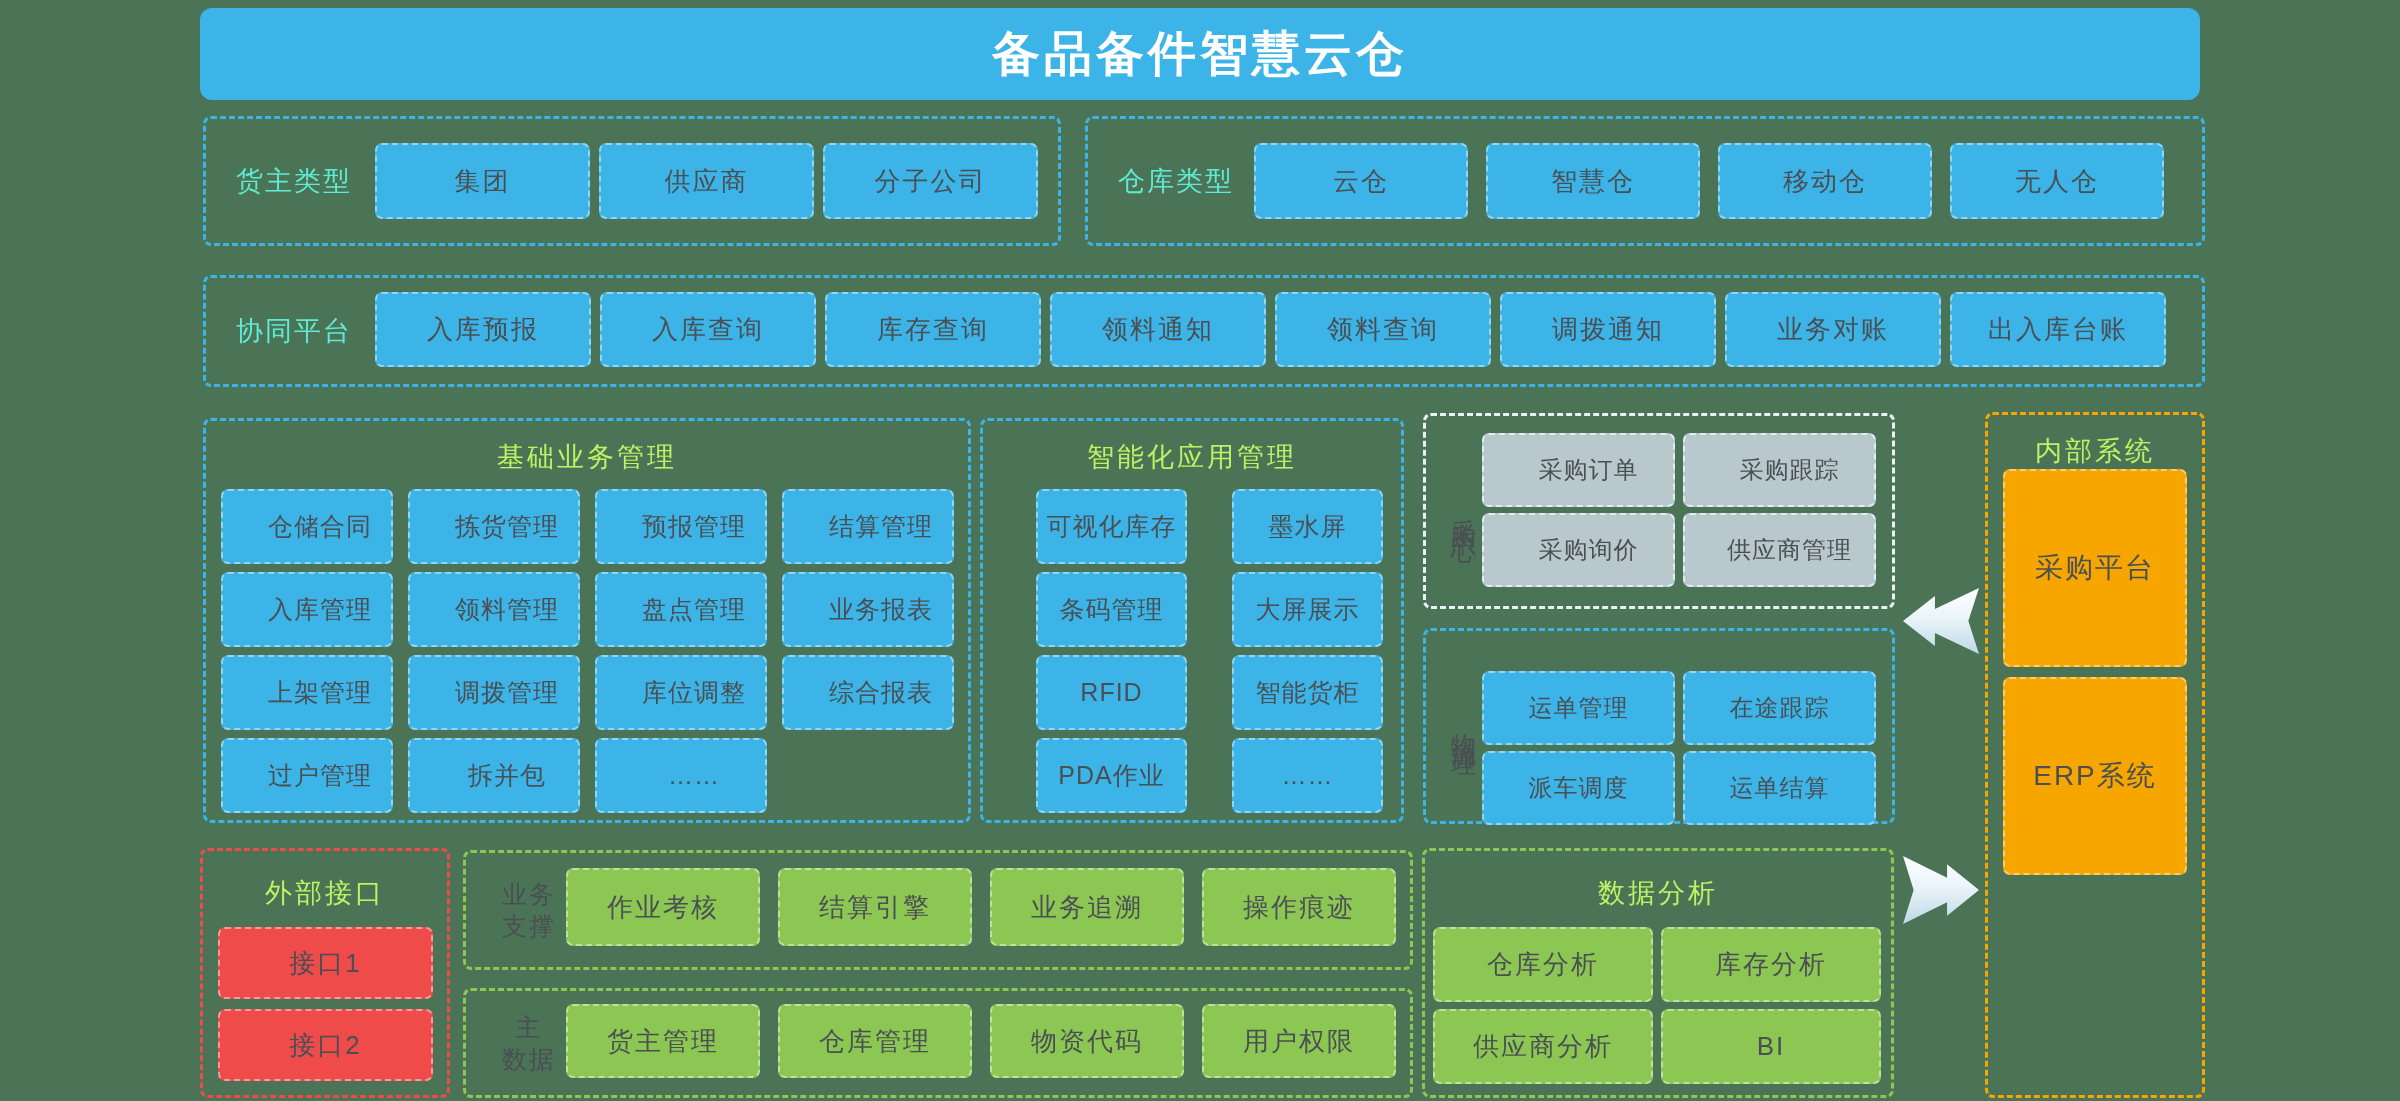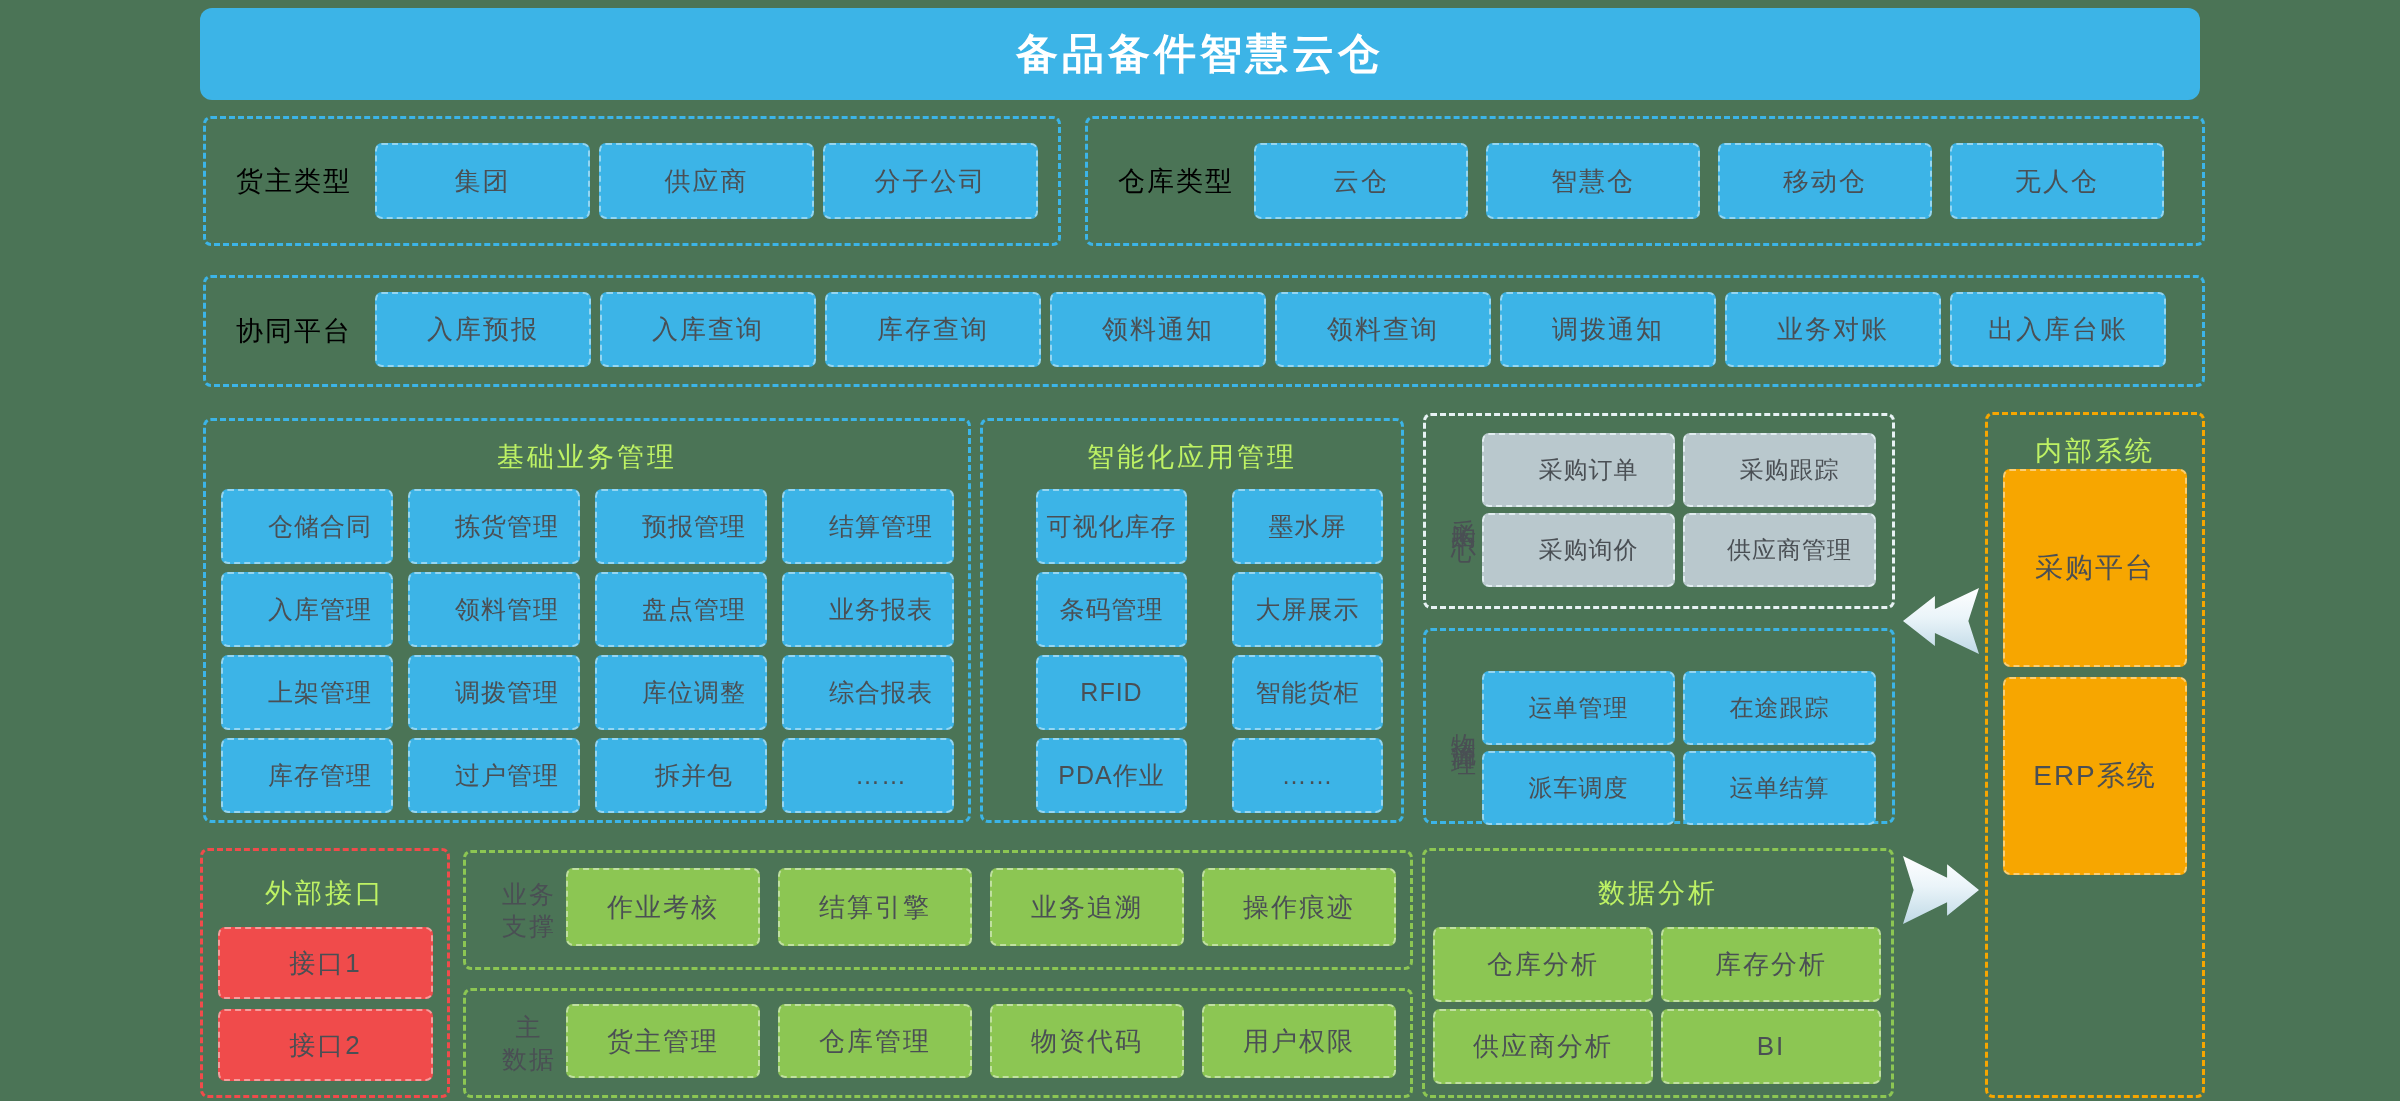--- a/index.html
+++ b/index.html
@@ -9,31 +9,31 @@
     background:#4B7456;
     font-family:"Liberation Sans", sans-serif;
     overflow:hidden;
     color:#4A4F54;
   }
   
   .banner {
     position:absolute; left:200px; top:8px; width:2000px; height:92px;
     background:#3CB4E7; border-radius:12px;
     display:flex; align-items:center; justify-content:center;
-    color:#ffffff; font-size:42px; font-weight:bold; letter-spacing:4px;
+    color:#ffffff; font-size:48px; font-weight:bold; letter-spacing:4px;
   }
   
   .panel {
     position:absolute; box-sizing:border-box;
     border:3px dashed #3CB4E7; border-radius:8px;
   }
   .panel-label {
     position:absolute; left:30px; top:0; bottom:0;
     display:flex; align-items:center;
-    font-size:27px; letter-spacing:2px; color:#000000; font-weight:500;
+    font-size:27px; letter-spacing:2px; color:#5eead4; font-weight:500;
   }
   .panel-title {
     position:absolute; left:0; right:0; top:18px;
     text-align:center; font-size:27px; letter-spacing:3px; color:#bef264; font-weight:500;
   }
   .vlabel {
     position:absolute; left:22px; top:0; bottom:0;
     display:flex; align-items:center; justify-content:center;
     writing-mode:vertical-rl; text-orientation:upright;
     font-size:25px; letter-spacing:6px; color:#4A4F54; font-weight:500;
@@ -163,21 +163,20 @@
     <div class="box blue">预报管理</div>
     <div class="box blue">结算管理</div>
     <div class="box blue">入库管理</div>
     <div class="box blue">领料管理</div>
     <div class="box blue">盘点管理</div>
     <div class="box blue">业务报表</div>
     <div class="box blue">上架管理</div>
     <div class="box blue">调拨管理</div>
     <div class="box blue">库位调整</div>
     <div class="box blue">综合报表</div>
-    <div class="box blue">库存管理</div>
     <div class="box blue">过户管理</div>
     <div class="box blue">拆并包</div>
     <div class="box blue">……</div>
   </div>
 </div>
 
 <div class="panel" id="p-smart">
   <div class="panel-title">智能化应用管理</div>
   <div class="grid">
     <div class="box blue">可视化库存</div>

